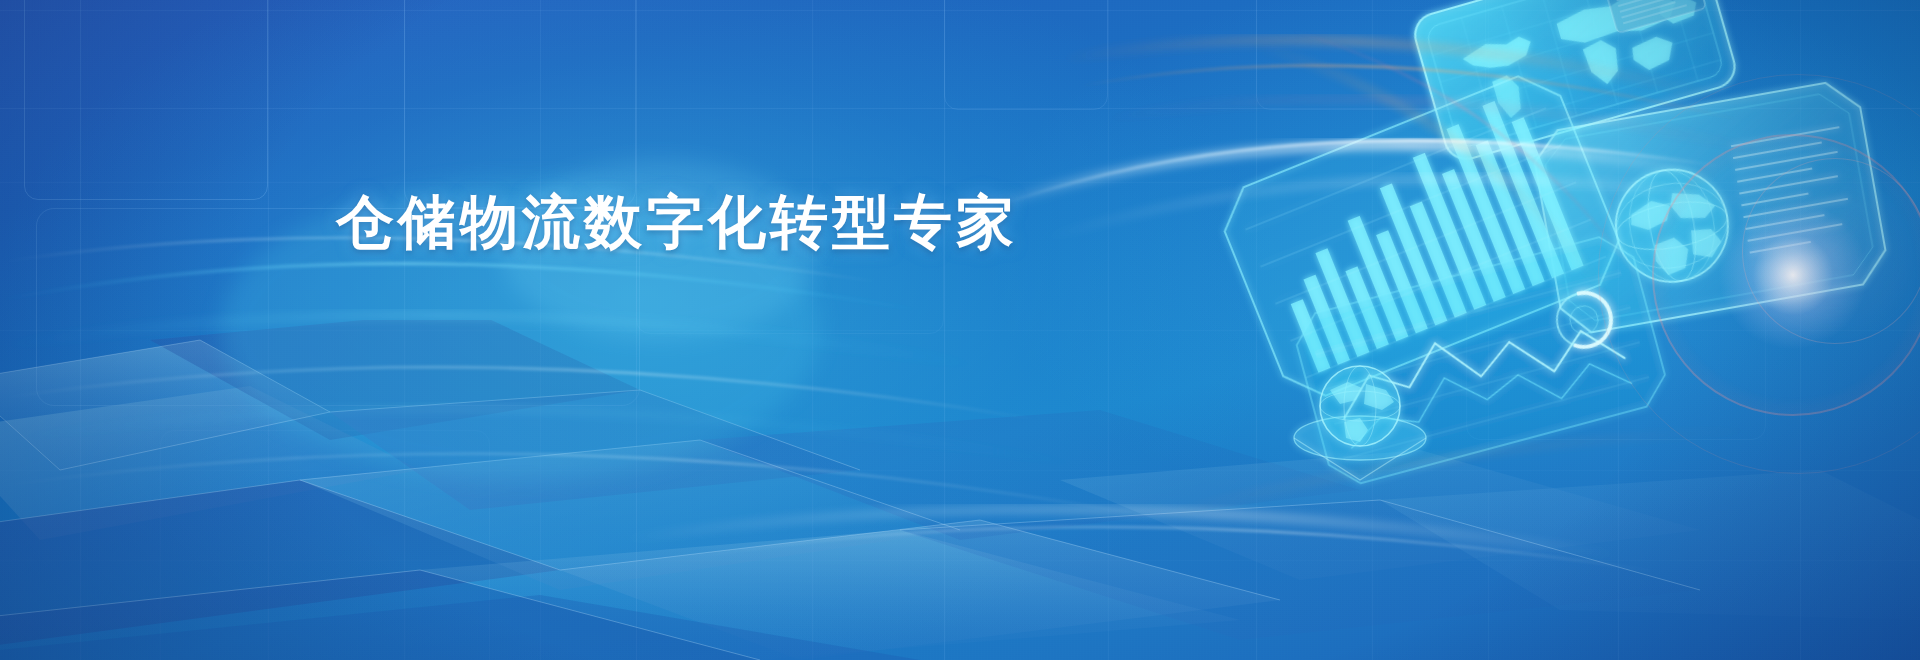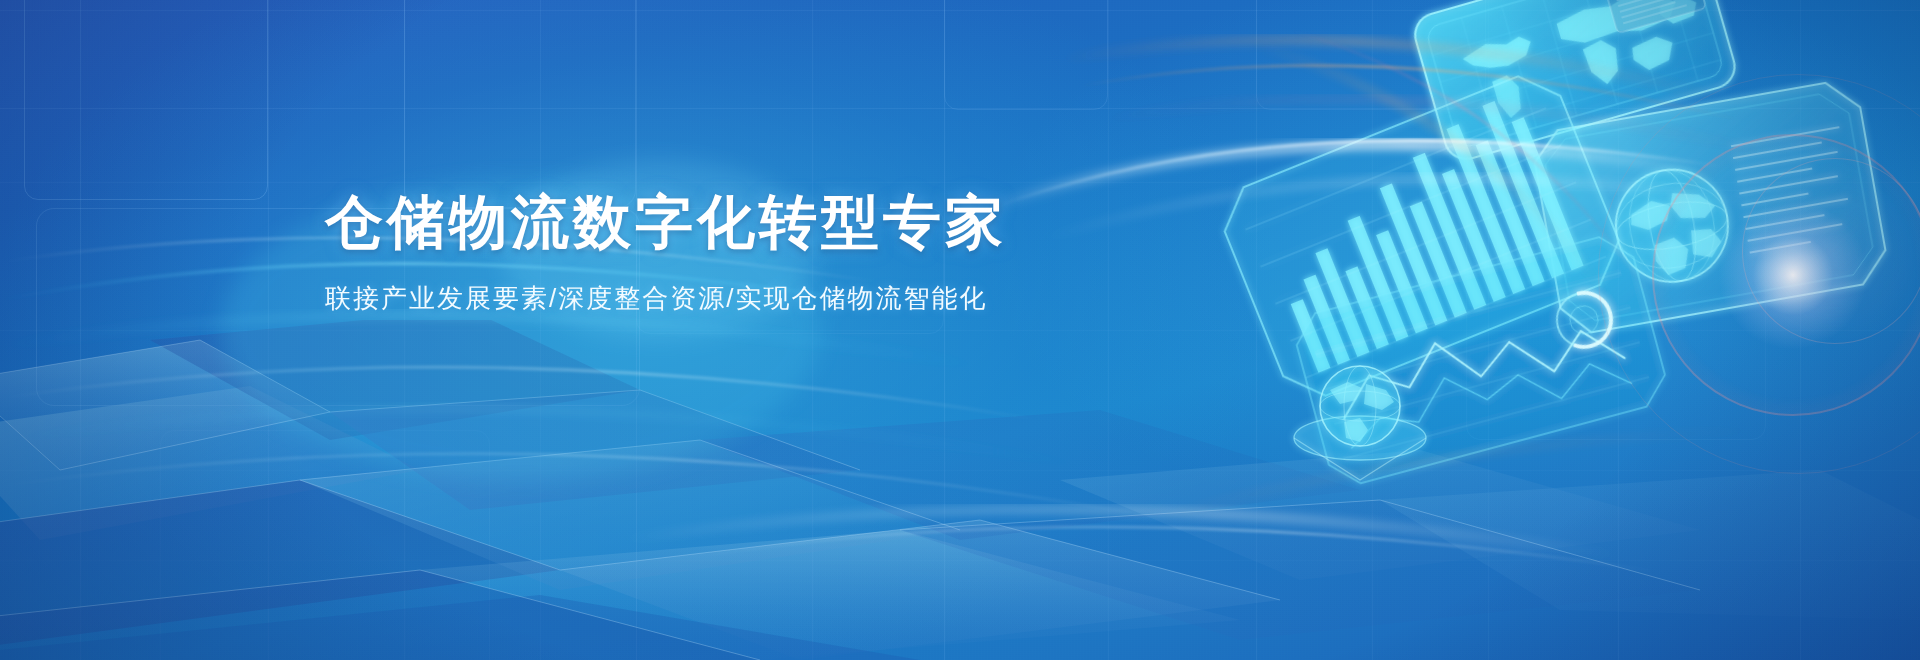--- a/index.html
+++ b/index.html
@@ -74,21 +74,21 @@
   }
   .flare-ring {
     position:absolute;
     border-radius:50%;
     pointer-events:none;
   }
 
   
   .text-block {
     position:absolute;
-    left:325px; top:190px;
+    left:336px; top:190px;
     width:760px;
     z-index:40;
   }
   .headline {
     font-size:58px;
     font-weight:bold;
     color:#ffffff;
     letter-spacing:4px;
     line-height:1.1;
     text-shadow:0 0 16px rgba(120,200,255,.55), 0 2px 6px rgba(5,40,95,.40);
@@ -381,16 +381,15 @@
               border:1px solid rgba(236,172,180,.26);
               background:radial-gradient(circle, rgba(255,205,205,.10) 0%, rgba(255,205,205,0) 72%);"></div>
   <div class="flare-ring" style="left:1598px; top:74px; width:400px; height:400px;
               border:1px solid rgba(220,140,150,.16);"></div>
 
   <div class="grain"></div>
   <div class="vignette"></div>
 
   <div class="text-block">
     <div class="headline">仓储物流数字化转型专家</div>
-    <div class="subhead">联接产业发展要素/深度整合资源/实现仓储物流智能化</div>
   </div>
 
 </div>
 
 </body></html>

